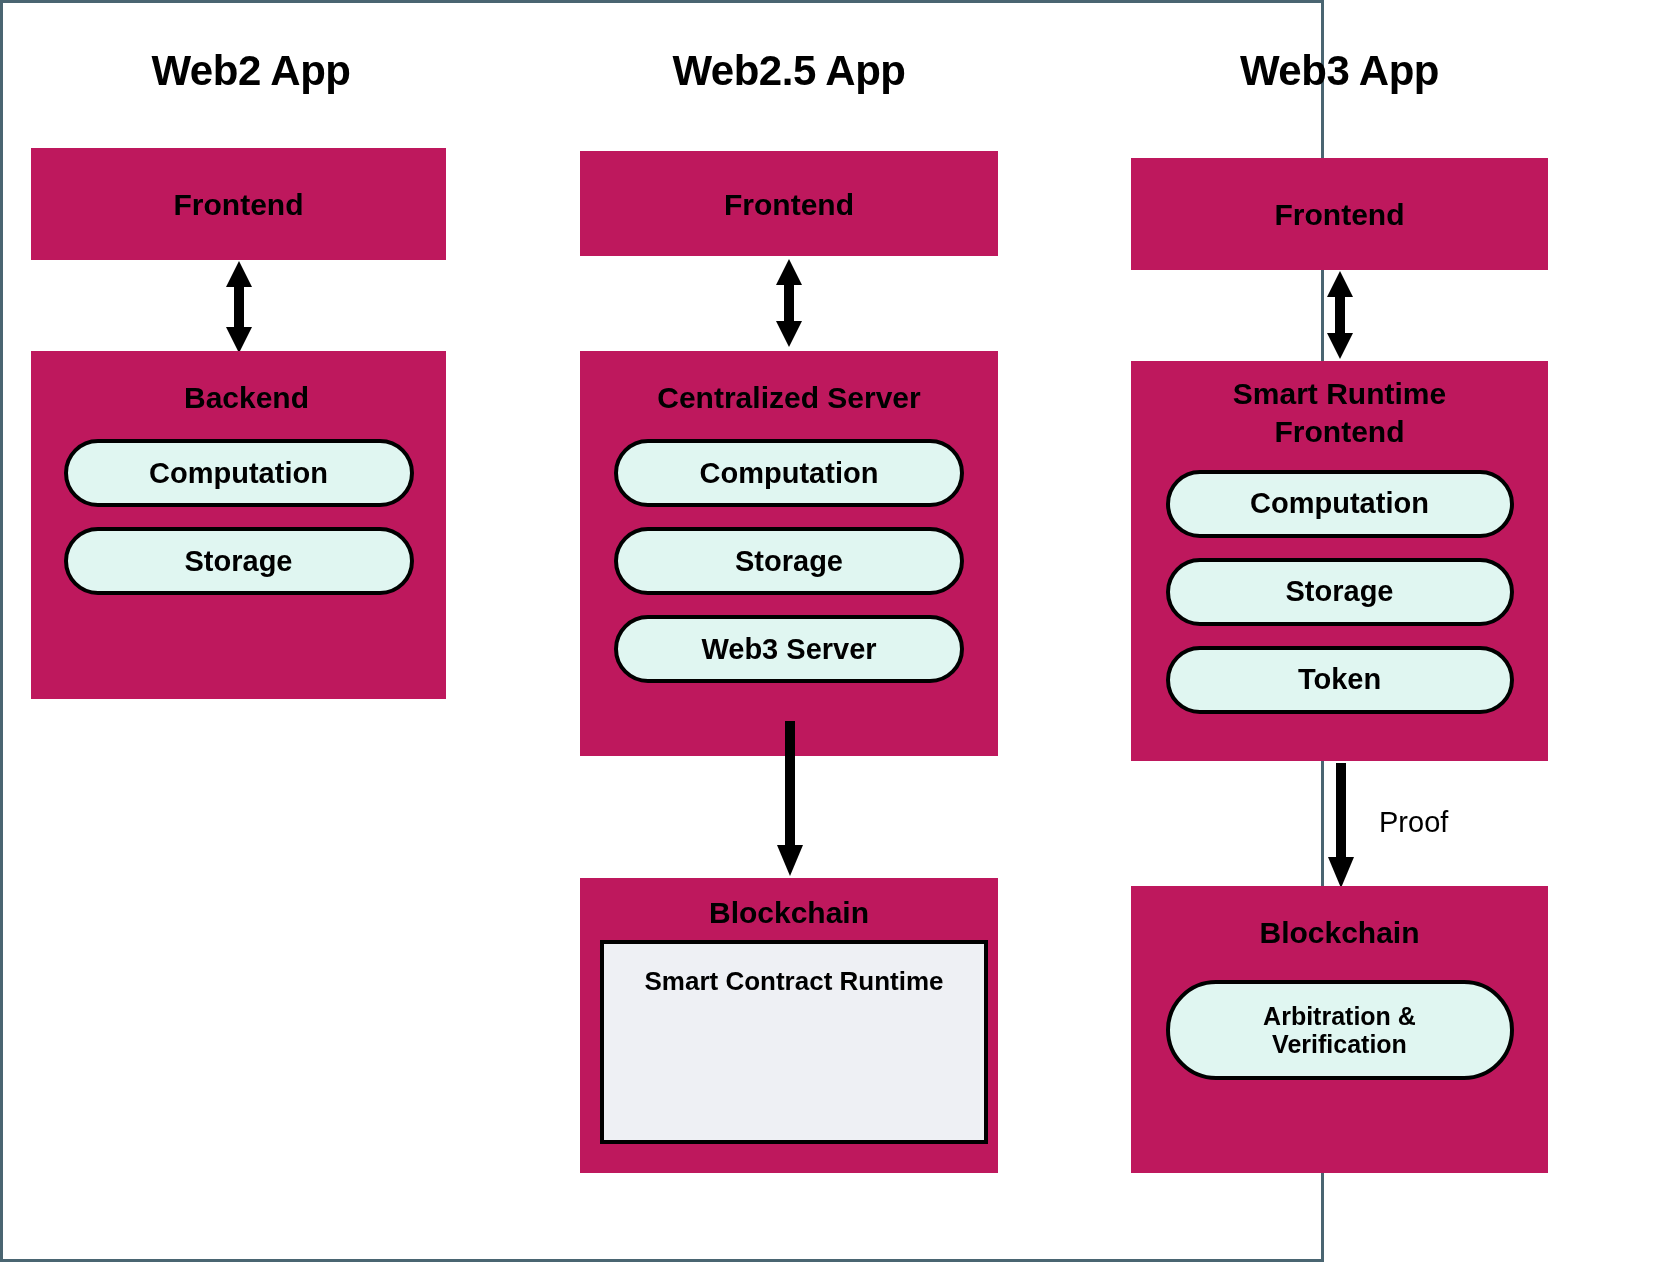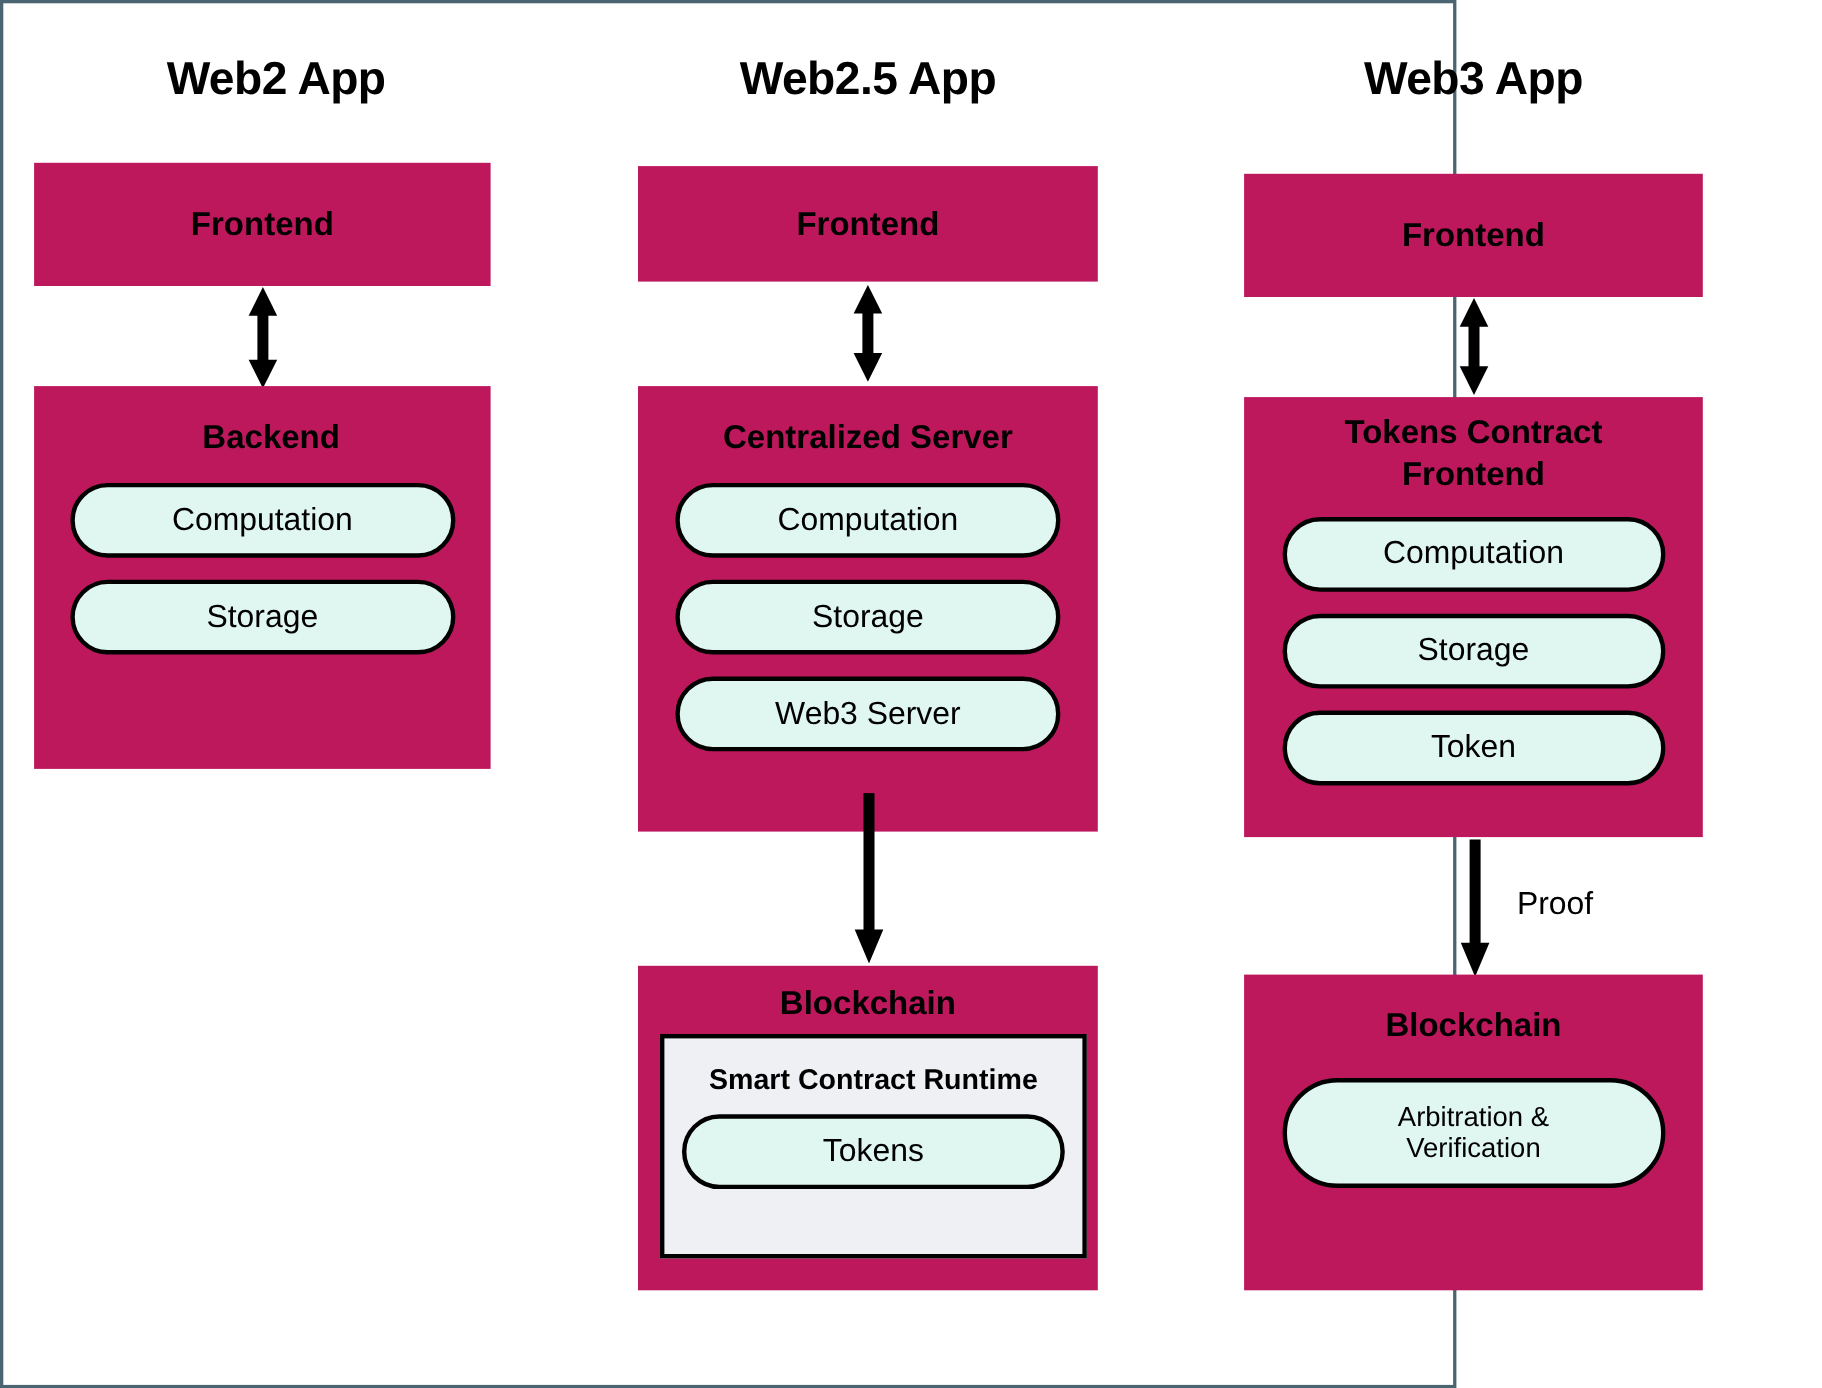--- a/index.html
+++ b/index.html
@@ -43,21 +43,21 @@
     position:relative;
     box-sizing:border-box;
     background:#e0f6f1;
     border:4px solid #000000;
     border-radius:999px;
     display:flex;
     align-items:center;
     justify-content:center;
     text-align:center;
     font-size:29px;
-    font-weight:400;
+    font-weight:700;
     color:#000;
     line-height:1.15;
   }
   .pill.small{ font-size:25px; }
   .innerbox{
     position:absolute;
     box-sizing:border-box;
     background:#eef0f4;
     border:4px solid #000000;
   }
@@ -134,21 +134,20 @@
         <rect x="9" y="0" width="10" height="128" fill="#000"></rect>
         <polygon points="14,155 27,124 1,124" fill="#000"></polygon>
       </svg>
     </div>
 
     <div class="gbox" style="left:0px; top:875px; width:418px; height:295px;">
       <div class="gbox-title" style="padding-top:16px;">Blockchain</div>
 
       <div class="innerbox" style="left:20px; top:62px; width:388px; height:204px;">
         <div class="innerbox-title" style="padding-top:22px;">Smart Contract Runtime</div>
-        <div class="pill" style="margin:16px auto 0 auto; width:348px; height:68px;">Tokens</div>
       </div>
     </div>
   </div>
 
   <div class="column" style="left:1128px; width:417px; height:1262px;">
 
     <div class="col-title" style="top:44px;">Web3 App</div>
 
     <div class="gbox" style="left:0px; top:155px; width:417px; height:112px;">
       <div class="gbox-title" style="padding-top:38px;">Frontend</div>
@@ -157,21 +156,21 @@
     <div class="arrow" style="left:194px; top:268px;">
       <svg width="30" height="88" viewBox="0 0 30 88">
         <polygon points="15,0 28,26 2,26" fill="#000"></polygon>
         <rect x="10" y="22" width="10" height="46" fill="#000"></rect>
         <polygon points="15,88 28,62 2,62" fill="#000"></polygon>
       </svg>
     </div>
 
     <div class="gbox" style="left:0px; top:358px; width:417px; height:400px;">
       <div class="gbox-title" style="padding-top:14px;">
-        <span>Tokens Contract</span><br>
+        <span>Smart Runtime</span><br>
         <span>Frontend</span>
       </div>
       <div class="pill" style="margin:18px auto 0 auto; width:348px; height:68px;">Computation</div>
       <div class="pill" style="margin:20px auto 0 auto; width:348px; height:68px;">Storage</div>
       <div class="pill" style="margin:20px auto 0 auto; width:348px; height:68px;">Token</div>
     </div>
 
     <div class="arrow" style="left:196px; top:760px;">
       <svg width="28" height="125" viewBox="0 0 28 125">
         <rect x="9" y="0" width="10" height="98" fill="#000"></rect>

